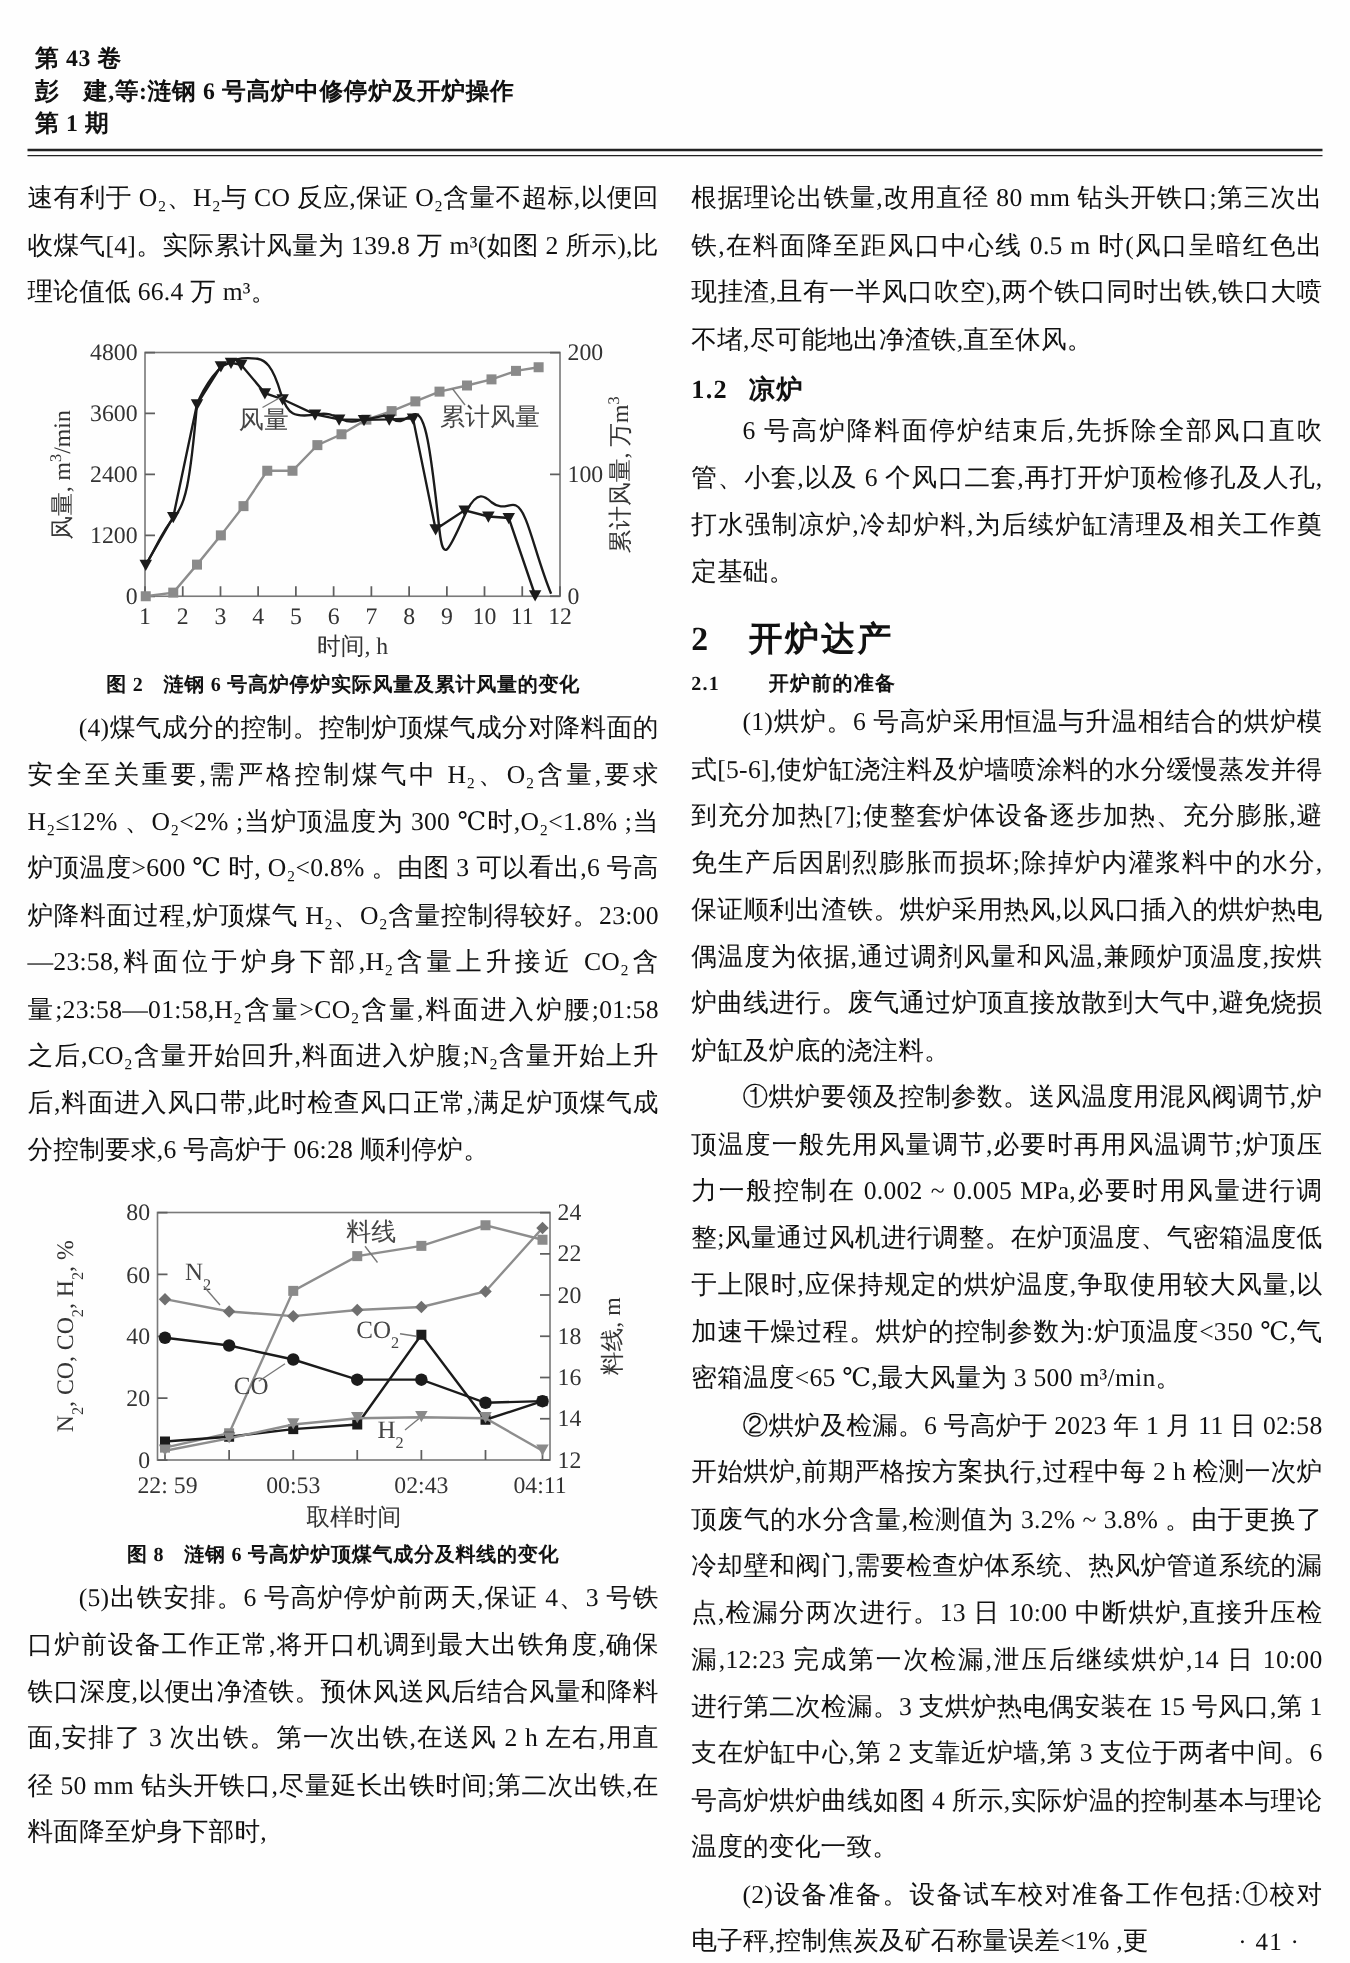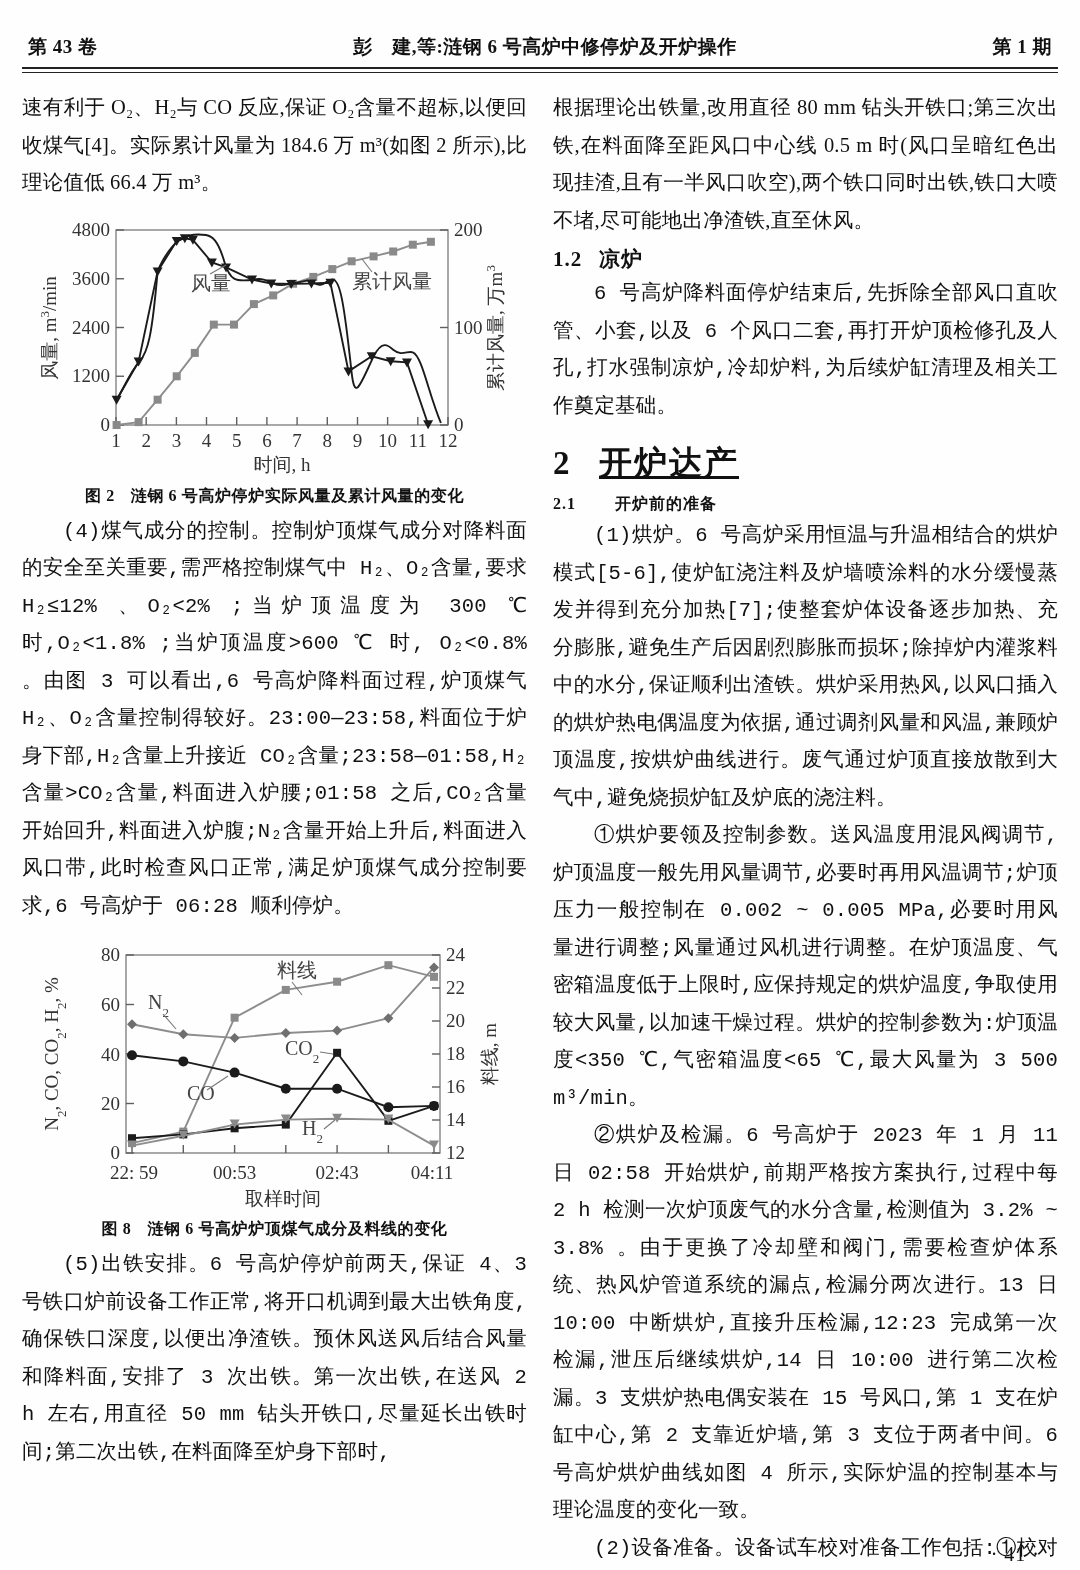--- a/index.html
+++ b/index.html
@@ -16,20 +16,21 @@
     position:relative;
     box-sizing:border-box;
     padding:34px 22px 10px 22px;
   }
   
   .runhead{
     display:flex;align-items:baseline;justify-content:space-between;
     font-size:19px;font-weight:bold;
     letter-spacing:.5px;
     padding:0 6px 7px 6px;
+    flex-direction:column;
   }
   .runhead .center{font-weight:bold;text-align:center;}
   .rule{
     border-top:2.2px solid #222;
     border-bottom:1px solid #222;
     height:3px;
     margin:0 0 16px 0;
   }
   
   .cols{
@@ -39,30 +40,29 @@
   }
   .col{width:505px;}
   p.body{
     margin:0;
     font-size:20.5px;
     line-height:37.5px;
     text-align:justify;
     text-justify:inter-character;
     letter-spacing:.2px;
   }
-  p.indent{text-indent:2em;font-family:Liberation Mono, monospace;}
+  p.indent{text-indent:2em;}
   .hdr2{
     font-size:21px;font-weight:bold;margin:6px 0 2px 0;
     letter-spacing:1px;
   }
   .hdr2 .num{display:inline-block;min-width:46px;}
   .hdr1{
-    font-size:33px;font-weight:bold;margin:16px 0 8px 0;
+    font-size:27px;font-weight:bold;margin:16px 0 8px 0;
     letter-spacing:2px;
-    text-decoration:underline;
   }
   .hdr1 .num{display:inline-block;min-width:46px;}
   .hdr3{
     font-size:16px;font-weight:bold;margin:4px 0 2px 0;letter-spacing:1px;
   }
   .hdr3 .num{display:inline-block;min-width:62px;}
   
   .figure{margin:10px 0 6px 0;}
   .figcap{
     text-align:center;font-size:16px;font-weight:bold;
@@ -93,21 +93,21 @@
     <span>第 43 卷</span>
     <span class="center">彭　建,等:涟钢 6 号高炉中修停炉及开炉操作</span>
     <span>第 1 期</span>
   </div>
   <div class="rule"></div>
 
   <div class="cols">
 
     <div class="col">
 
-      <p class="body">速有利于 O₂、H₂与 CO 反应,保证 O₂含量不超标,以便回收煤气[4]。实际累计风量为 184.6 万 m³(如图 2 所示),比理论值低 66.4 万 m³。</p>
+      <p class="body">速有利于 O₂、H₂与 CO 反应,保证 O₂含量不超标,以便回收煤气[4]。实际累计风量为 139.8 万 m³(如图 2 所示),比理论值低 66.4 万 m³。</p>
 
       <div class="figure">
         <svg width="490" height="268" viewBox="0 0 490 268">
 
           <rect x="86" y="18" width="332" height="195" fill="none" stroke="#7a7a7a" stroke-width="1.3"></rect>
 
           <g class="tick">
             <line x1="86" y1="213" x2="94" y2="213"></line>
             <line x1="86" y1="164.25" x2="94" y2="164.25"></line>
             <line x1="86" y1="115.5" x2="94" y2="115.5"></line>

